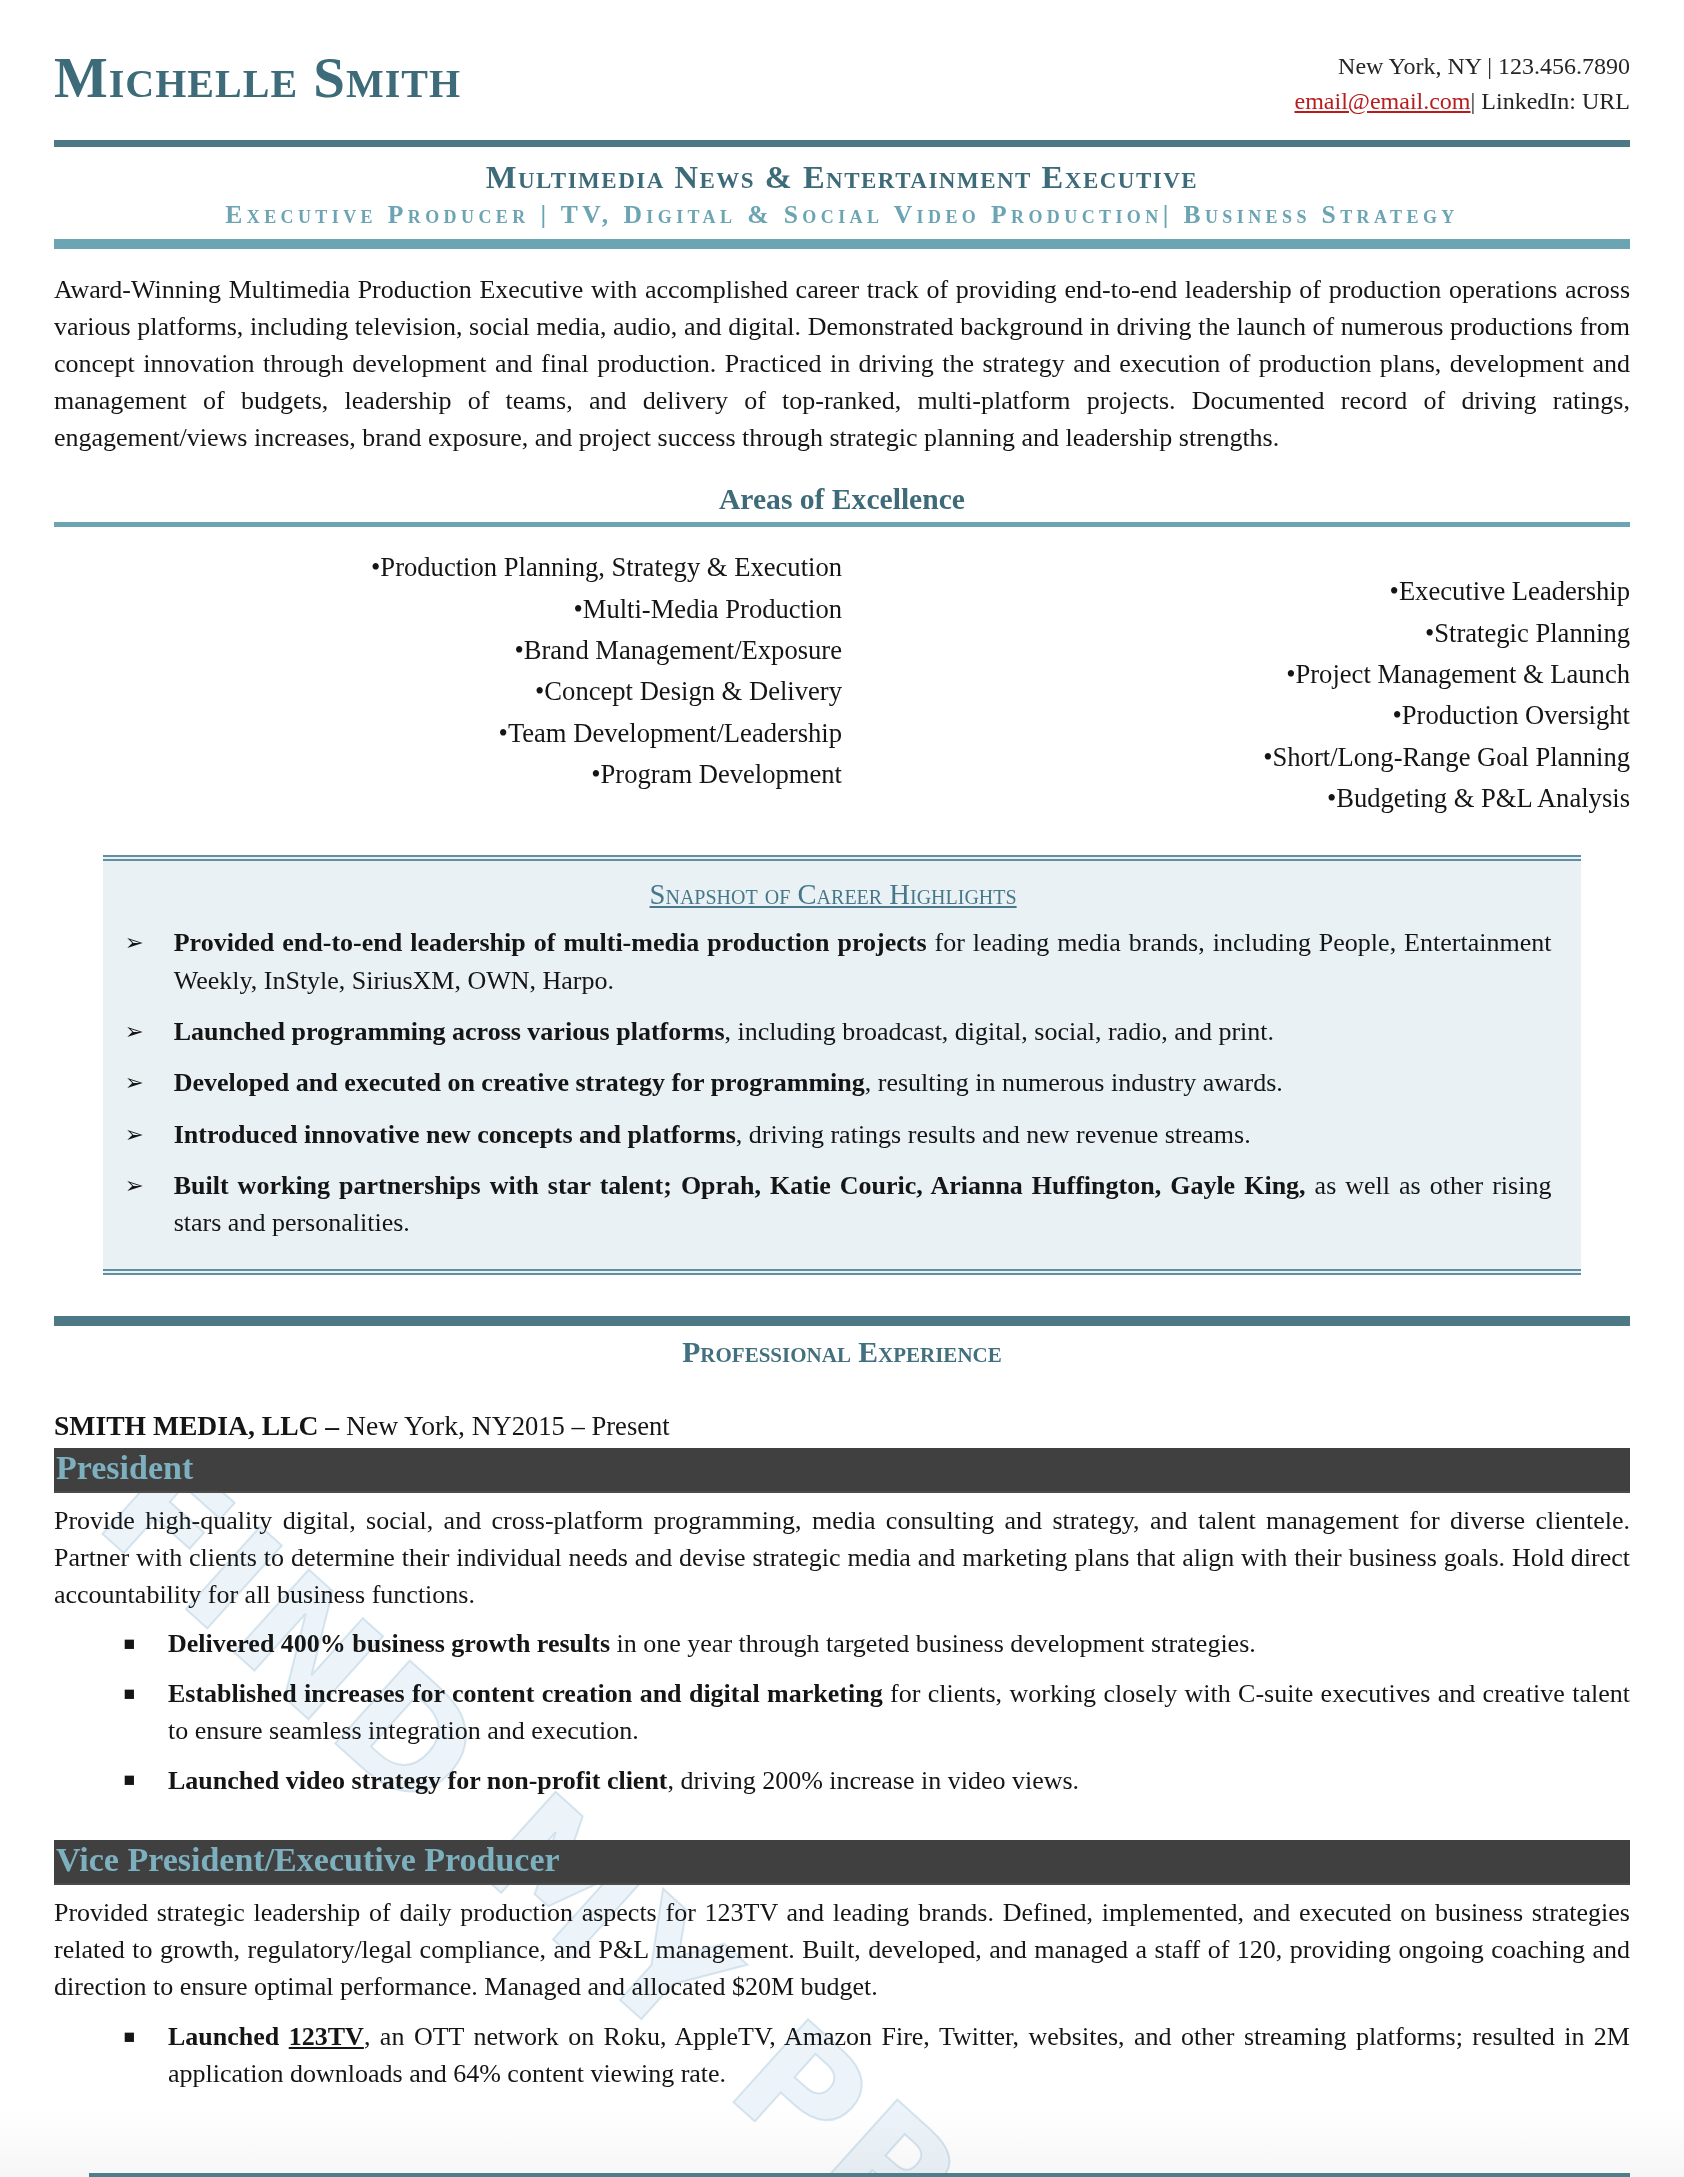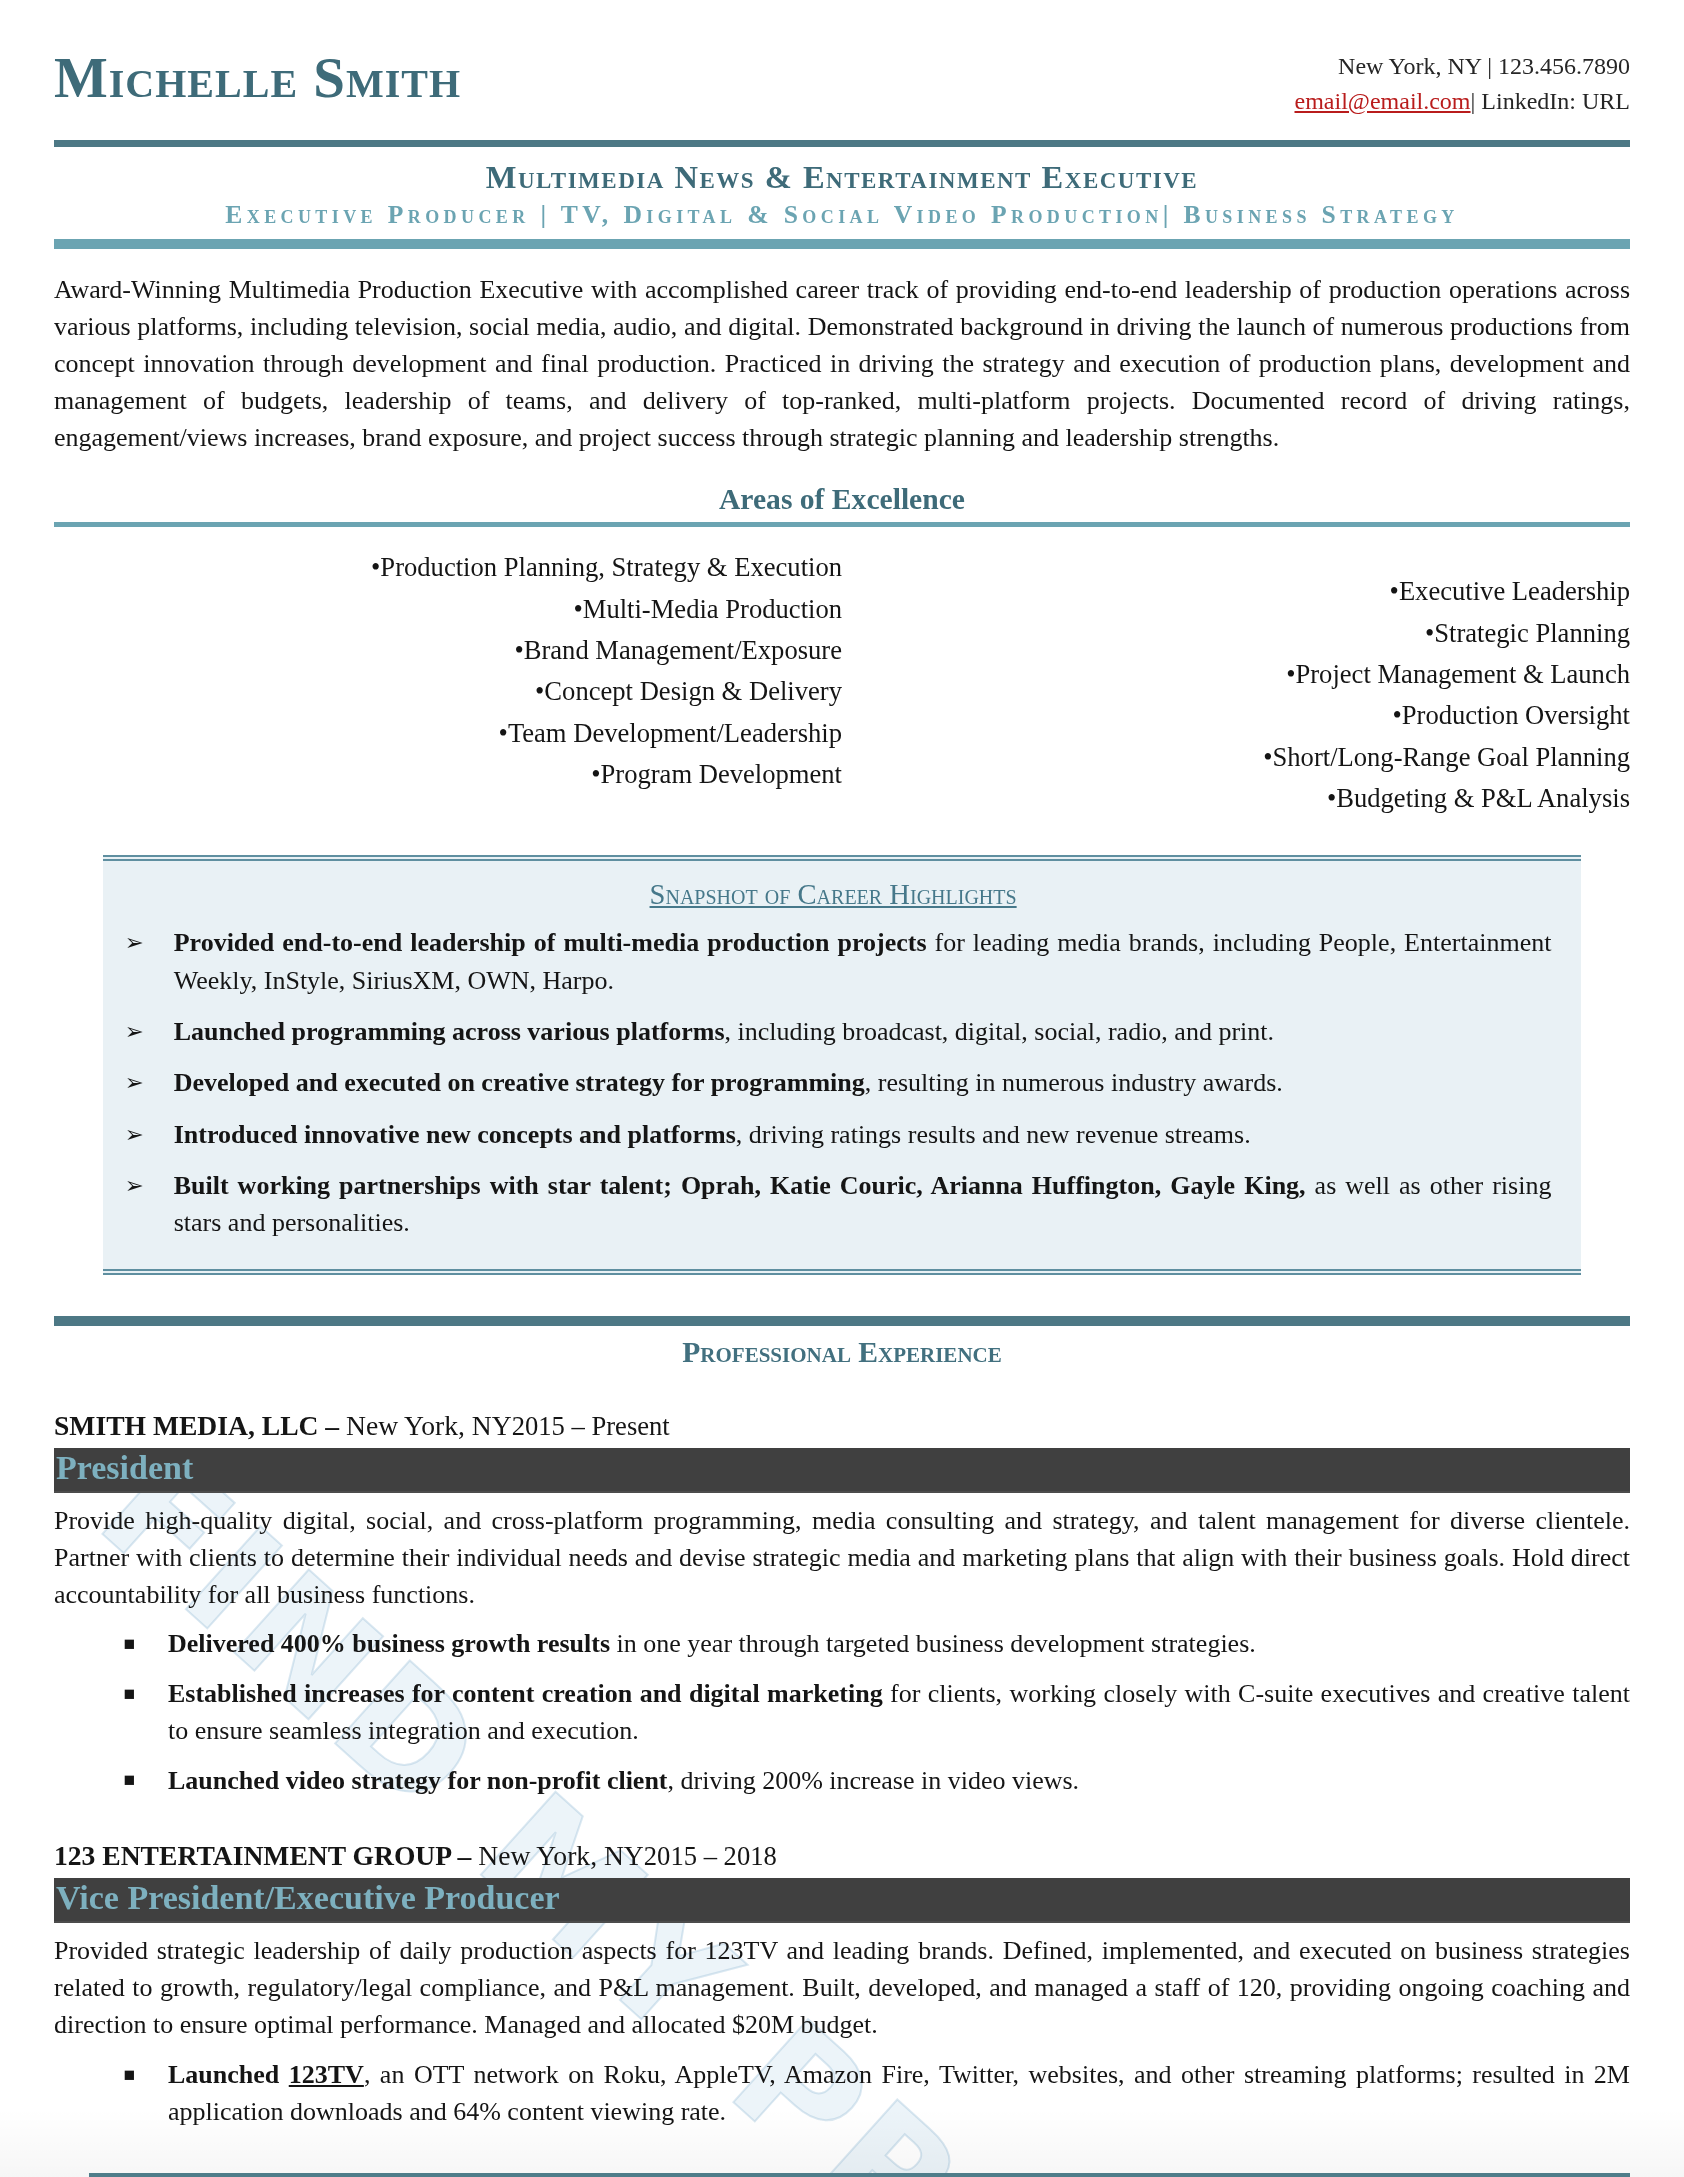--- a/index.html
+++ b/index.html
@@ -178,24 +178,20 @@
         <span class="jb-marker">▪</span>
         <span class="jb-text"><strong>Established increases for content creation and digital marketing</strong><span> for clients, working closely with C-suite executives and creative talent to ensure seamless integration and execution.</span></span>
       </div>
       <div class="job-bullet">
         <span class="jb-marker">▪</span>
         <span class="jb-text"><strong>Launched video strategy for non-profit client</strong><span>, driving 200% increase in video views.</span></span>
       </div>
     </div>
 
     <div class="job">
-      <div class="job-row">
-        <div class="job-company"><strong>123 ENTERTAINMENT GROUP –</strong><span> New York, NY</span></div>
-        <div class="job-dates">2015 – 2018</div>
-      </div>
       <div class="job-band">Vice President/Executive Producer</div>
       <p class="job-desc">Provided strategic leadership of daily production aspects for 123TV and leading brands. Defined, implemented, and executed on business strategies related to growth, regulatory/legal compliance, and P&amp;L management. Built, developed, and managed a staff of 120, providing ongoing coaching and direction to ensure optimal performance. Managed and allocated $20M budget.</p>
 
       <div class="job-bullet">
         <span class="jb-marker">▪</span>
         <span class="jb-text"><strong>Launched </strong><strong class="u">123TV</strong><span>, an OTT network on Roku, AppleTV, Amazon Fire, Twitter, websites, and other streaming platforms; resulted in 2M application downloads and 64% content viewing rate.</span></span>
       </div>
     </div>
 
   </div>

